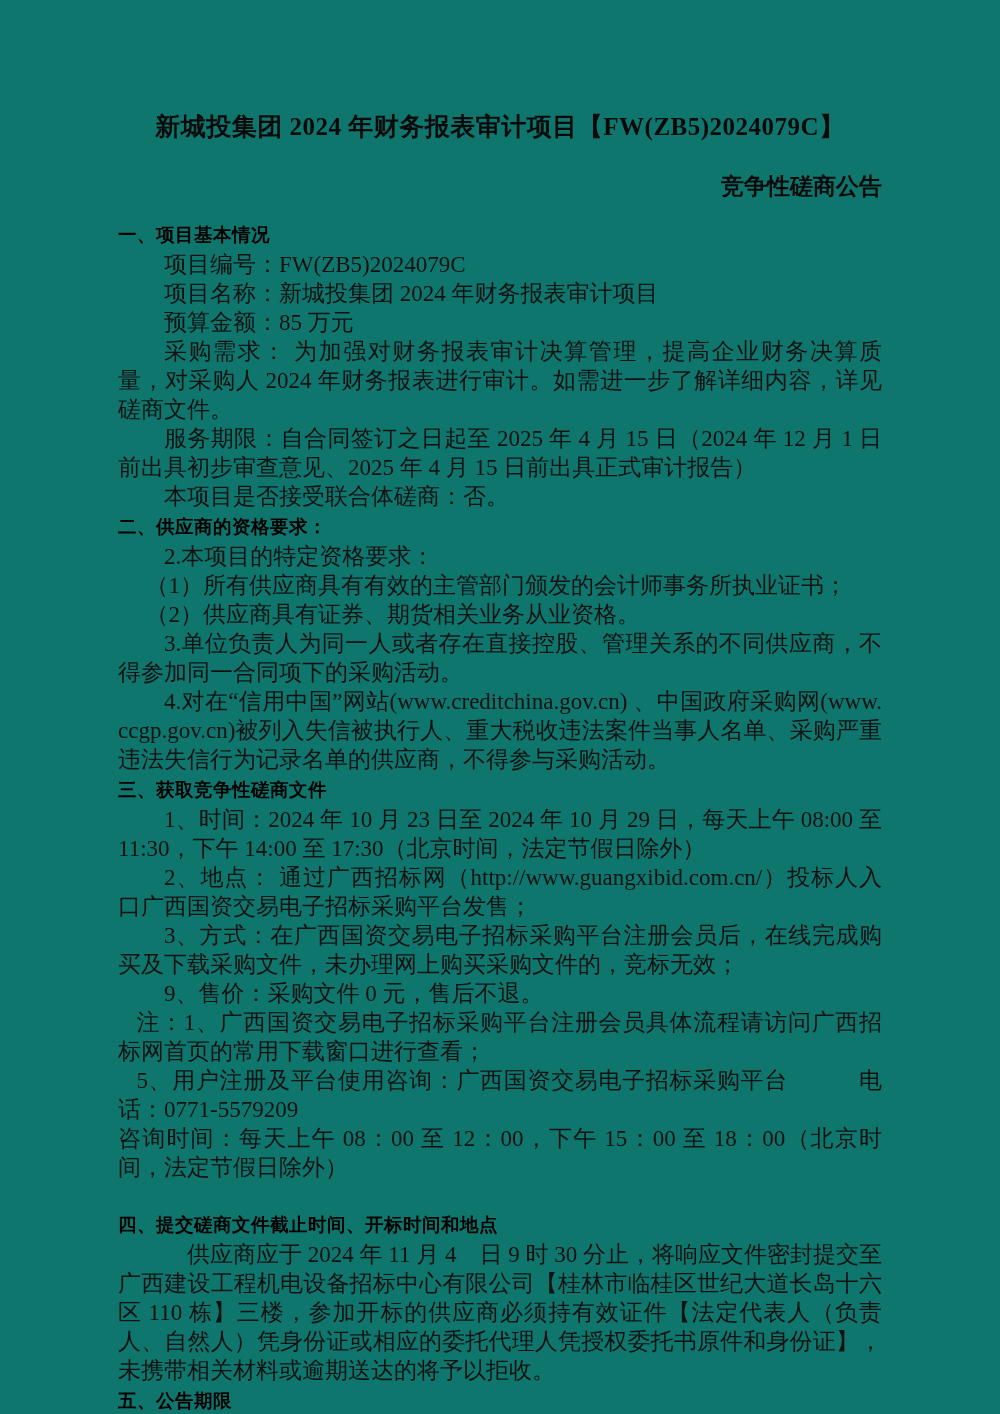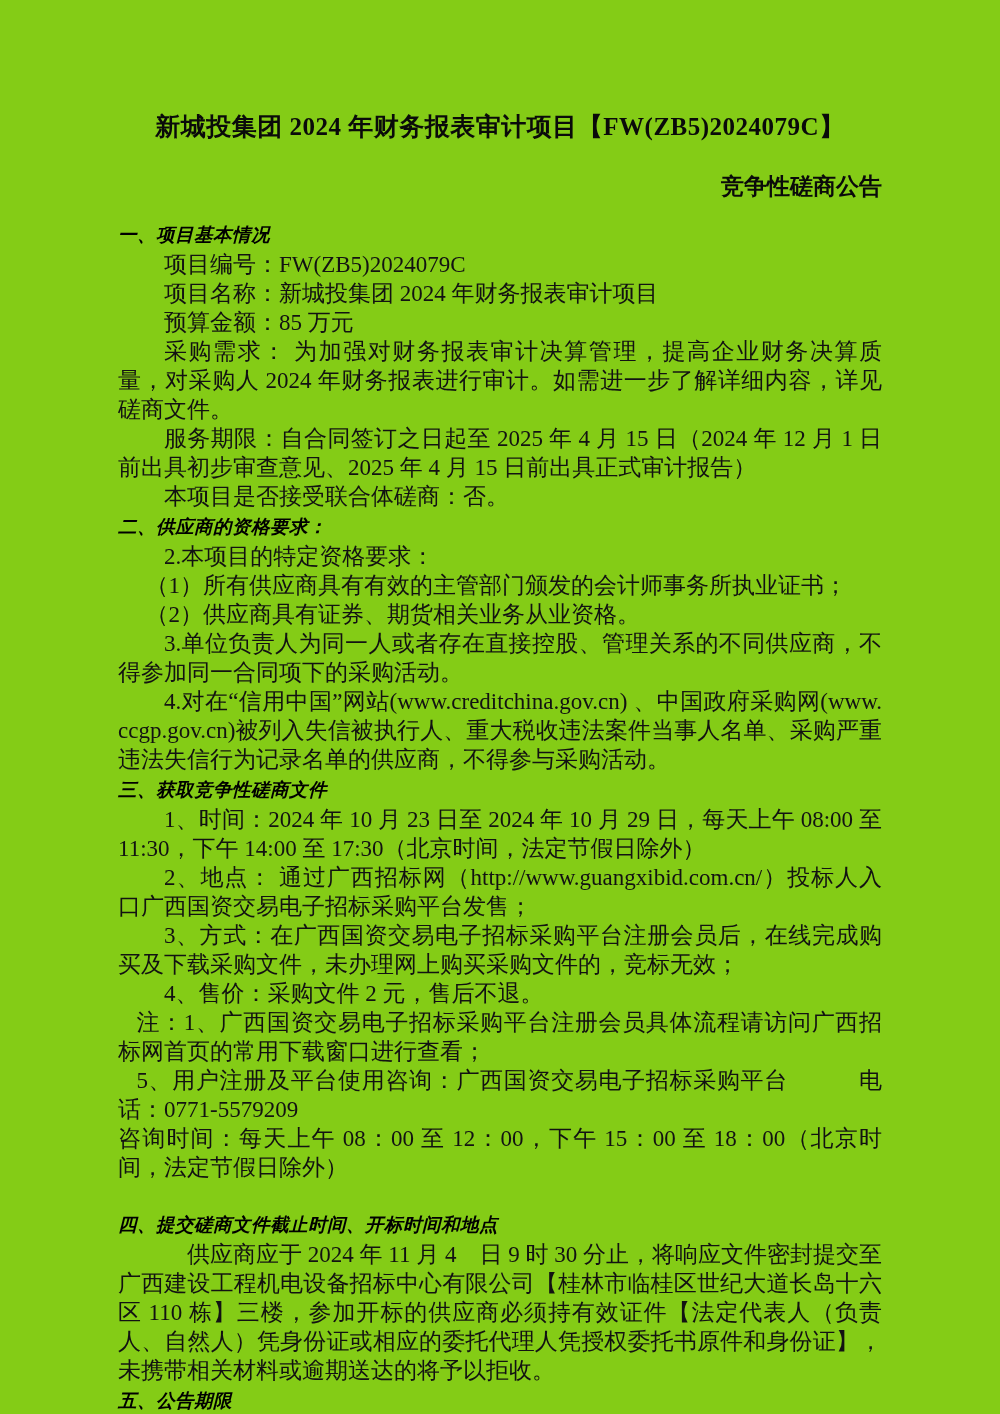--- a/index.html
+++ b/index.html
@@ -1,21 +1,21 @@
 <!DOCTYPE html>
 <html lang="zh"><head>
 <meta charset="utf-8">
 <style>
   html, body { margin: 0; padding: 0; background: #ffffff; }
   .page {
     position: relative;
     width: 1000px;
     height: 1414px;
     margin: 0 auto;
-    background: #84cc16;
+    background: #0f766e;
     box-sizing: border-box;
     padding: 110px 118px 0 118px;
     font-family: "Liberation Serif", "DejaVu Serif", serif;
     color: #121212;
     overflow: hidden;
   }
   .doc-title {
     font-size: 25px;
     font-weight: bold;
     text-align: center;
@@ -33,21 +33,20 @@
     color: #0a0a0a;
   }
   .sec-h {
     font-family: "DejaVu Sans", "Liberation Sans", sans-serif;
     font-size: 18.5px;
     font-weight: bold;
     color: #000000;
     margin: 0;
     line-height: 31px;
     letter-spacing: 0.5px;
-    font-style: italic;
   }
   .para {
     font-size: 23px;
     line-height: 29px;
     margin: 0;
     text-align: justify;
     word-break: break-all;
   }
   .ind0  { text-indent: 0; }
   .ind08 { text-indent: 0.8em; }
@@ -81,21 +80,21 @@
     <p class="para ind12">（2）供应商具有证券、期货相关业务从业资格。</p>
     <p class="para ind2">3.单位负责人为同一人或者存在直接控股、管理关系的不同供应商，不得参加同一合同项下的采购活动。</p>
     <p class="para ind2">4.对在“信用中国”网站(www.creditchina.gov.cn) 、中国政府采购网(www.ccgp.gov.cn)被列入失信被执行人、重大税收违法案件当事人名单、采购严重违法失信行为记录名单的供应商，不得参与采购活动。</p>
   </section>
 
   <section>
     <h3 class="sec-h">三、获取竞争性磋商文件</h3>
     <p class="para ind2">1、时间：2024 年 10 月 23 日至 2024 年 10 月 29 日，每天上午 08:00 至 11:30，下午 14:00 至 17:30（北京时间，法定节假日除外）</p>
     <p class="para ind2">2、地点： 通过广西招标网（http://www.guangxibid.com.cn/）投标人入口广西国资交易电子招标采购平台发售；</p>
     <p class="para ind2">3、方式：在广西国资交易电子招标采购平台注册会员后，在线完成购买及下载采购文件，未办理网上购买采购文件的，竞标无效；</p>
-    <p class="para ind2">4、售价：采购文件 2 元，售后不退。</p>
+    <p class="para ind2">9、售价：采购文件 0 元，售后不退。</p>
     <p class="para ind08">注：1、广西国资交易电子招标采购平台注册会员具体流程请访问广西招标网首页的常用下载窗口进行查看；</p>
     <p class="para ind08">5、用户注册及平台使用咨询：广西国资交易电子招标采购平台　　　电话：0771-5579209</p>
     <p class="para ind0">咨询时间：每天上午 08：00 至 12：00，下午 15：00 至 18：00（北京时间，法定节假日除外）</p>
   </section>
 
   <section class="gap-top">
     <h3 class="sec-h">四、提交磋商文件截止时间、开标时间和地点</h3>
     <p class="para ind3">供应商应于 2024 年 11 月 4　日 9 时 30 分止，将响应文件密封提交至广西建设工程机电设备招标中心有限公司【桂林市临桂区世纪大道长岛十六区 110 栋】三楼，参加开标的供应商必须持有效证件【法定代表人（负责人、自然人）凭身份证或相应的委托代理人凭授权委托书原件和身份证】，未携带相关材料或逾期送达的将予以拒收。</p>
   </section>
 

